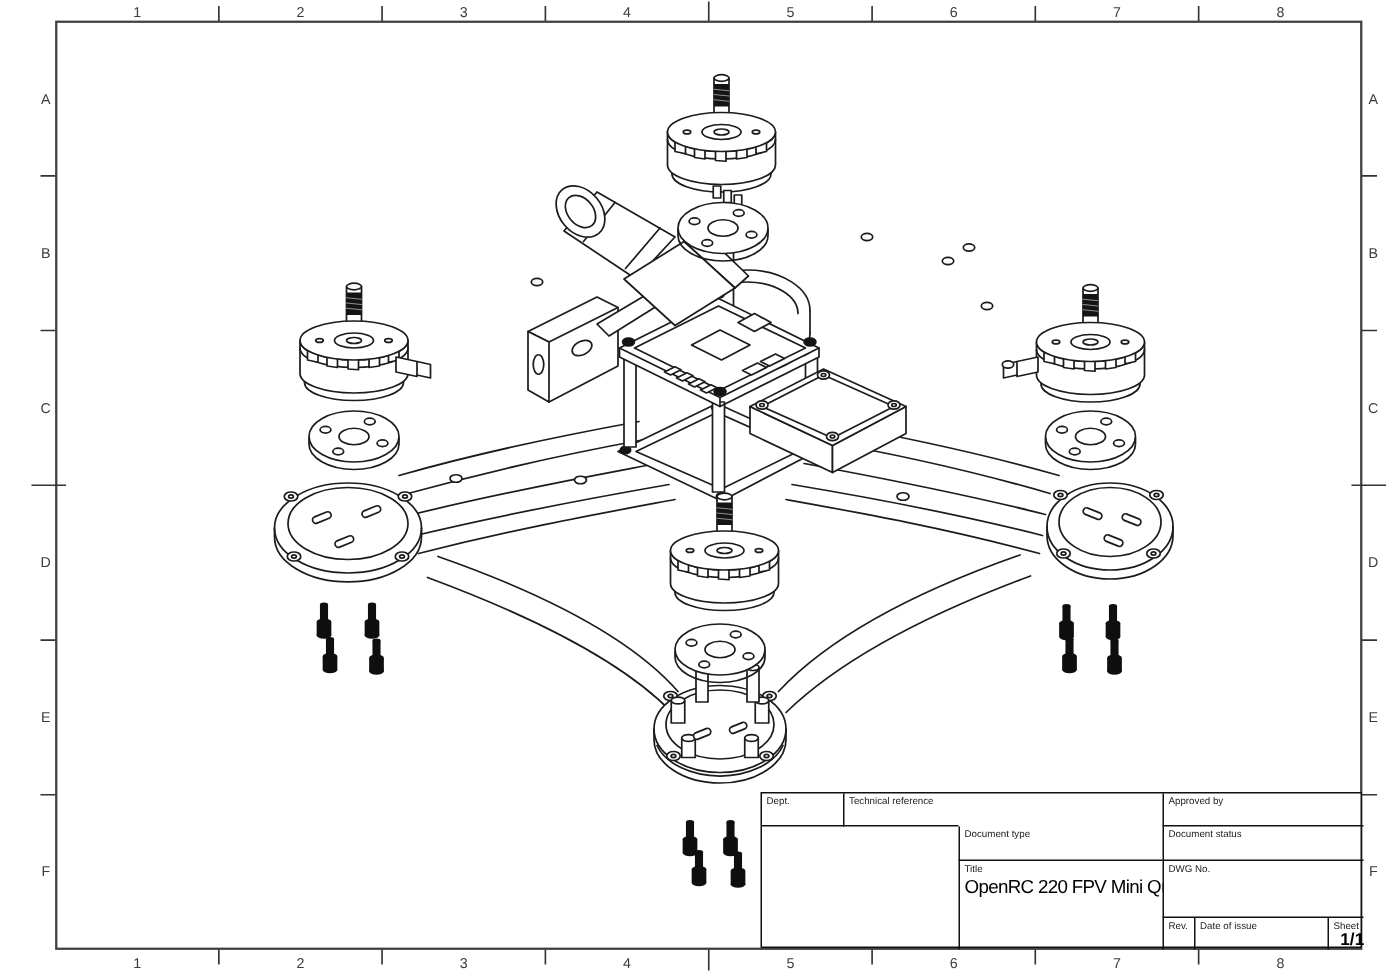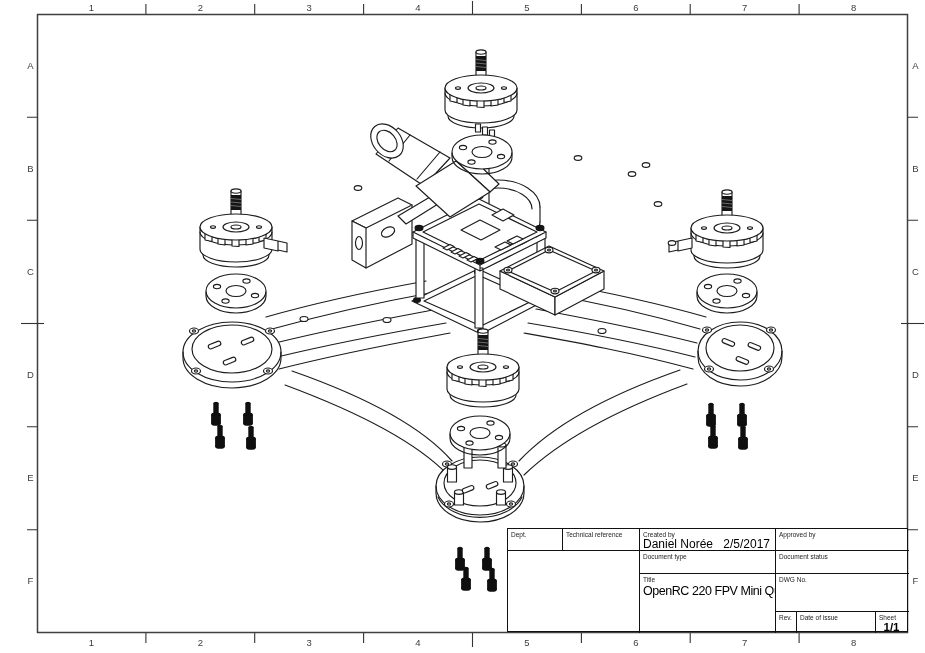--- a/index.html
+++ b/index.html
@@ -347,27 +347,20 @@
   </g>
 </svg>
 
 <div class="tb">
   <div class="cell noleft" style="left:0;top:0;width:54px;height:22px">
     <span class="lbl">Dept.</span>
   </div>
   <div class="cell" style="left:54px;top:0;width:77px;height:22px">
     <span class="lbl">Technical reference</span>
   </div>
-  <div class="cell" style="left:131px;top:0;width:136px;height:22px">
-    <span class="lbl">Created by</span>
-    <div class="val-row">
-      <span>Daniel Norée</span>
-      <span>2/5/2017</span>
-    </div>
-  </div>
   <div class="cell" style="left:267px;top:0;width:134px;height:22px">
     <span class="lbl">Approved by</span>
   </div>
   <div class="cell" style="left:131px;top:22px;width:136px;height:23px">
     <span class="lbl">Document type</span>
   </div>
   <div class="cell" style="left:267px;top:22px;width:134px;height:23px">
     <span class="lbl">Document status</span>
   </div>
   <div class="cell nobottom" style="left:131px;top:45px;width:136px;height:59px">
@@ -376,19 +369,19 @@
   </div>
   <div class="cell" style="left:267px;top:45px;width:134px;height:38px">
     <span class="lbl">DWG No.</span>
   </div>
   <div class="cell nobottom" style="left:267px;top:83px;width:21px;height:21px">
     <span class="lbl">Rev.</span>
   </div>
   <div class="cell nobottom" style="left:288px;top:83px;width:79px;height:21px">
     <span class="lbl">Date of issue</span>
   </div>
-  <div class="cell nobottom" style="left:367px;top:83px;width:32px;height:21px">
+  <div class="cell nobottom" style="left:377px;top:83px;width:32px;height:21px">
     <span class="lbl">Sheet</span>
     <div class="sheet-val">1/1</div>
   </div>
 </div>
 
 </div>
 
 </body></html>

